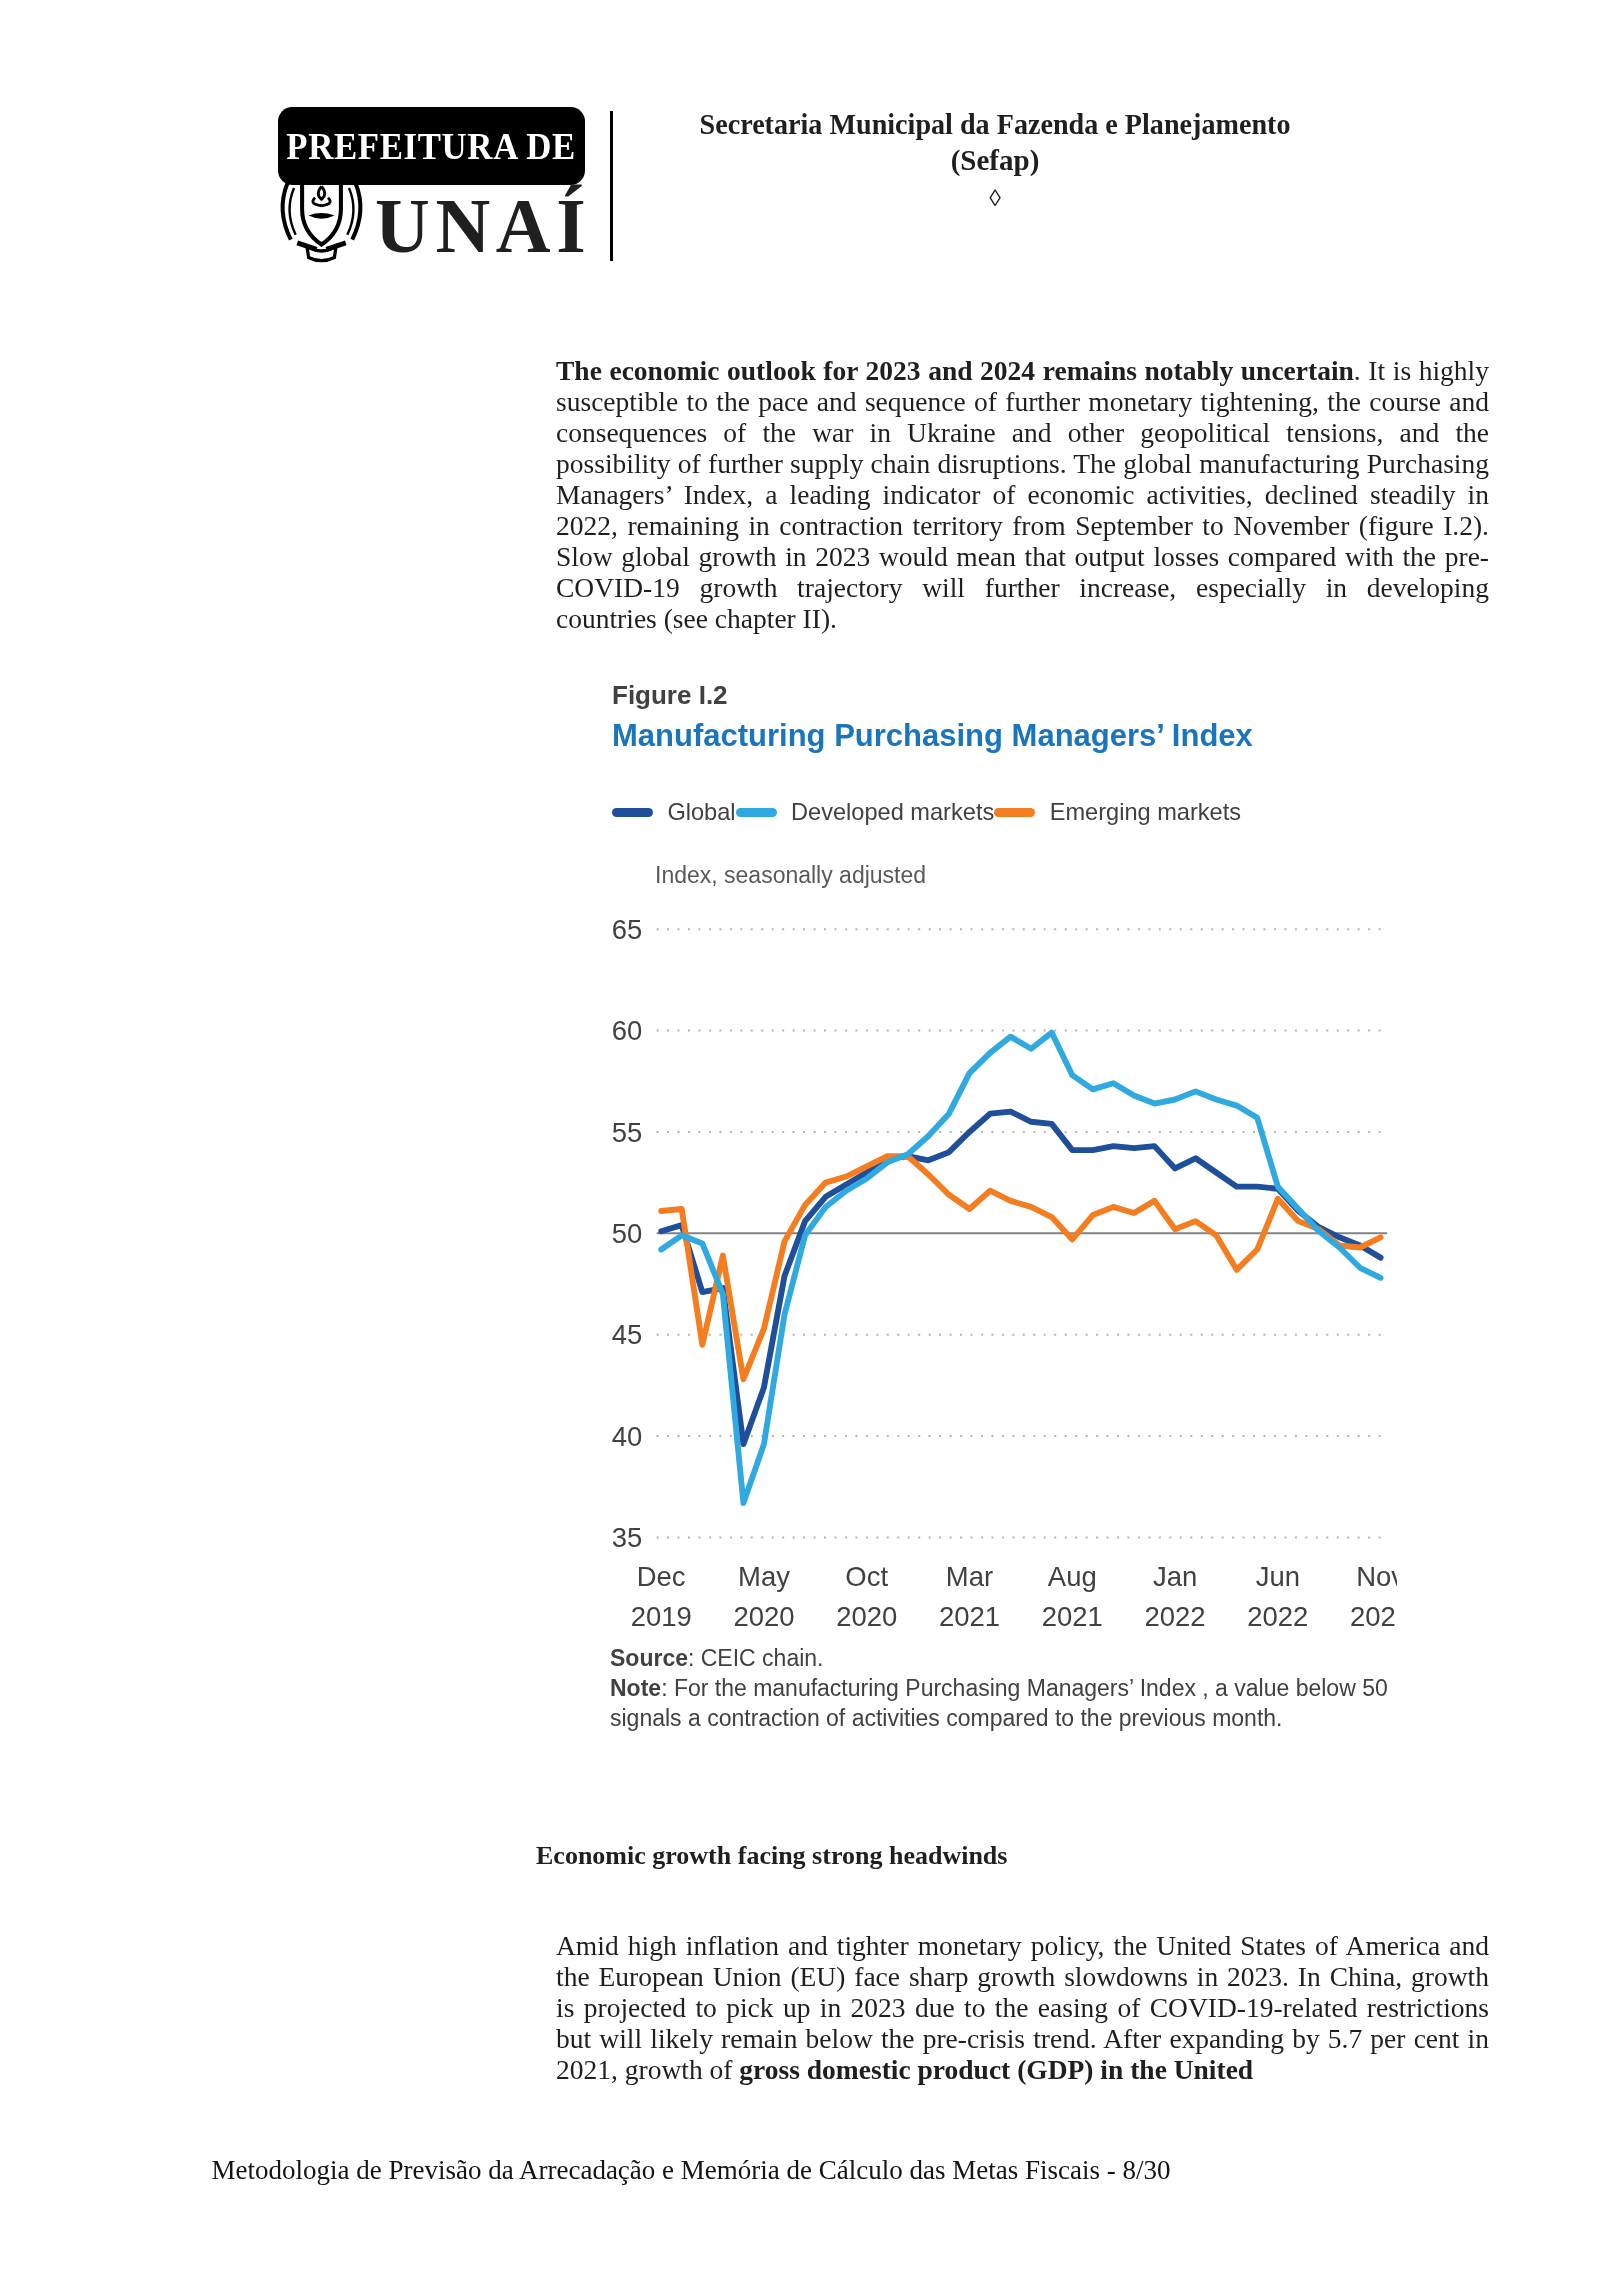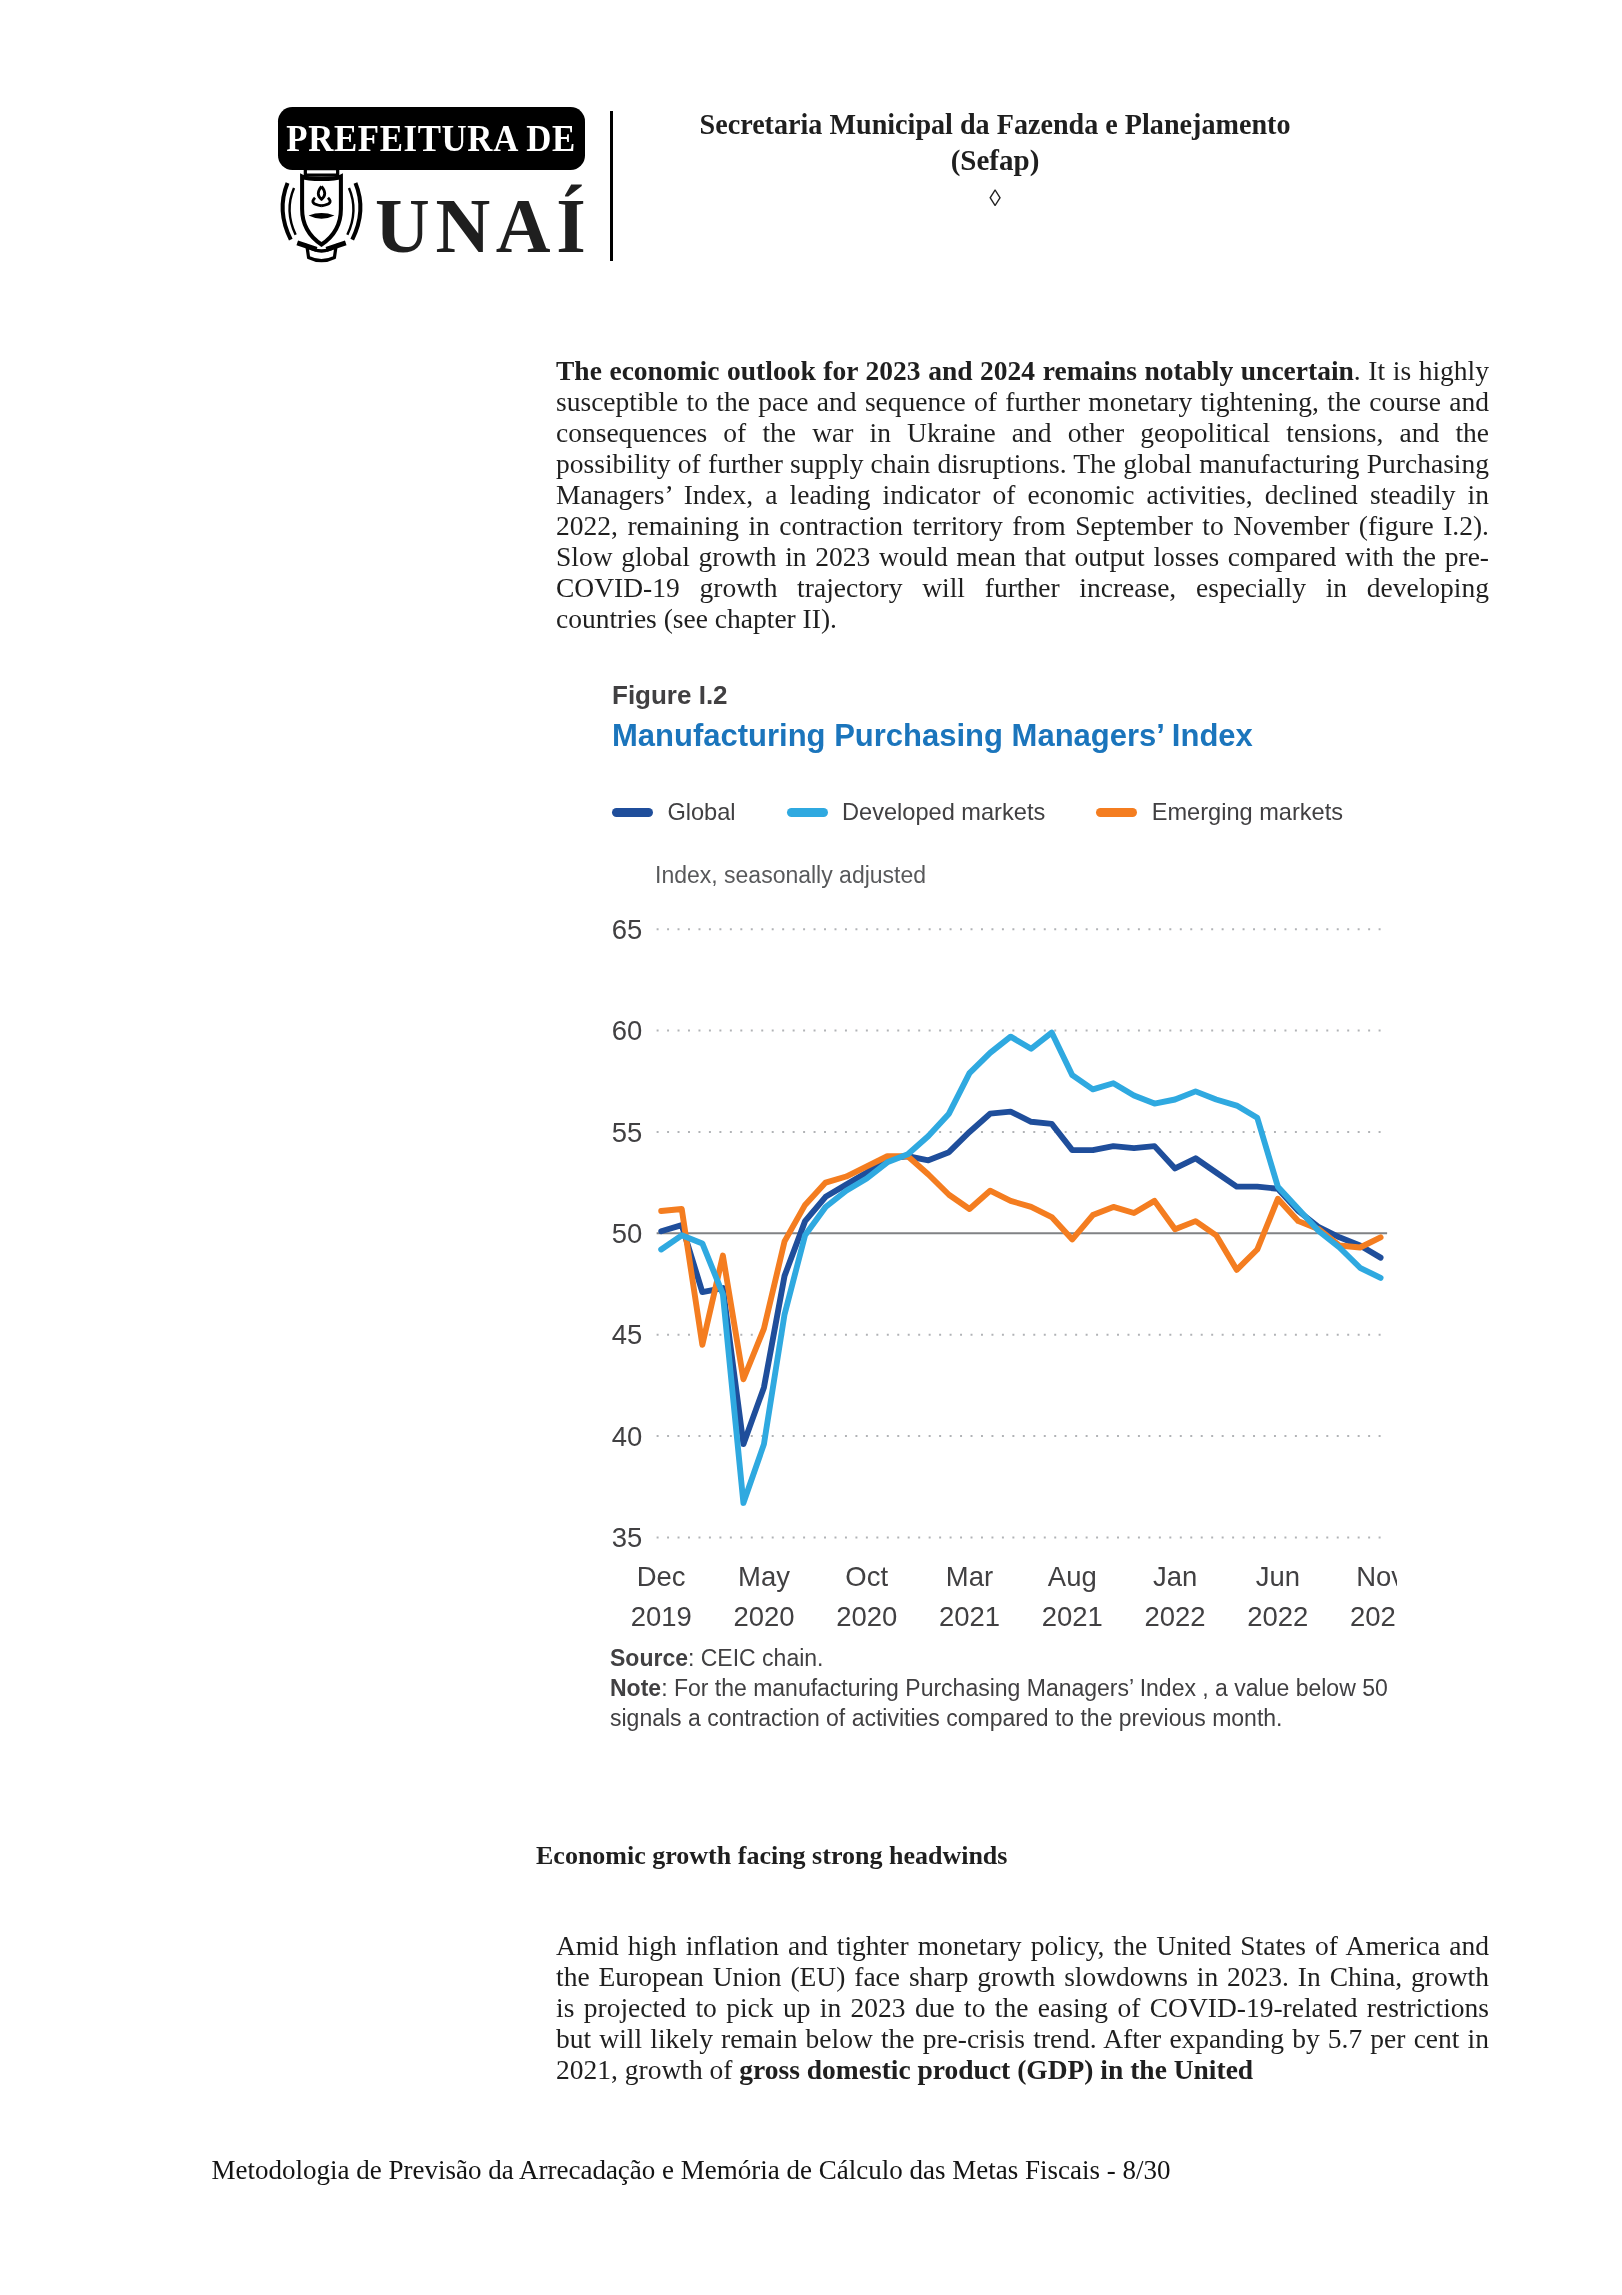--- a/index.html
+++ b/index.html
@@ -1,21 +1,21 @@
 <!DOCTYPE html>
 <html style="font-size:10.5px"><head>
 <meta charset="utf-8">
 <style>
   html,body{margin:0;padding:0;background:#e8e8e8;}
   .page{position:relative;width:1622px;height:2295px;background:#ffffff;margin:0 auto;
         font-family:"Liberation Serif",serif;color:#1f1f1f;overflow:hidden;}
   .abs{position:absolute;}
 
   
-  .logo-banner{left:278px;top:107px;width:307px;height:63px;background:#000;border-radius:14.4px;
+  .logo-banner{left:278px;top:107px;width:307px;height:78px;background:#000;border-radius:14.4px;
                display:flex;align-items:center;justify-content:center;}
   .logo-banner span{color:#fff;font-weight:bold;font-size:37px;letter-spacing:0.7px;white-space:nowrap;
                     transform:scaleX(.94);}
   .logo-row{left:273px;top:161px;width:393px;height:103px;display:flex;align-items:flex-end;}
   .crest-box{width:97px;height:102px;flex:0 0 auto;}
   .logo-city{font-weight:bold;font-size:79px;line-height:.96;letter-spacing:5.9px;margin-left:5.2px;
              transform:scaleX(.96);transform-origin:left bottom;white-space:nowrap;}
   .header-divider{left:610px;top:111px;width:3.3px;height:150px;background:#000;}
   .header-text{left:627px;top:107px;width:736px;text-align:center;}
   .ht1{font-size:29px;line-height:35px;font-weight:bold;transform:scaleX(.97);}
@@ -27,21 +27,21 @@
   .para{left:536px;width:933px;font-size:27.5px;line-height:31px;text-align:justify;margin-left:20px;}
   .para1{top:327px;}
   .para2{top:1902px;}
   .section-heading{left:536px;top:1841px;font-size:26px;font-weight:bold;}
 
   
   .fig-label{left:612px;top:680px;font-family:"Liberation Sans",sans-serif;font-size:26px;
              font-weight:bold;color:#414042;}
   .fig-title{left:612px;top:718px;font-family:"Liberation Sans",sans-serif;font-size:31px;
              font-weight:bold;}
-  .legend{left:612px;top:799px;display:flex;align-items:center;gap:51px;
+  .legend{left:612px;top:799px;display:flex;align-items:center;
           font-family:"Liberation Sans",sans-serif;}
   .legend-item{display:flex;align-items:center;}
   .legend-swatch{display:inline-block;width:41px;height:8.5px;border-radius:4.6px;}
   .legend-label{font-size:23.6px;color:#414042;margin-left:14.4px;white-space:nowrap;}
   .axis-note{left:610px;top:862px;font-family:"Liberation Sans",sans-serif;font-size:23px;color:#58595b;margin-left:45px;}
   #pmi-svg{left:599px;top:905px;}
   .ytick{font-family:"Liberation Sans",sans-serif;font-size:42px;fill:#414042;text-anchor:end;}
   .xtick{font-family:"Liberation Sans",sans-serif;font-size:42px;fill:#414042;text-anchor:middle;}
   .source-block{left:610px;top:1643px;width:811px;font-family:"Liberation Sans",sans-serif;
                 font-size:23px;line-height:30px;color:#414042;}

